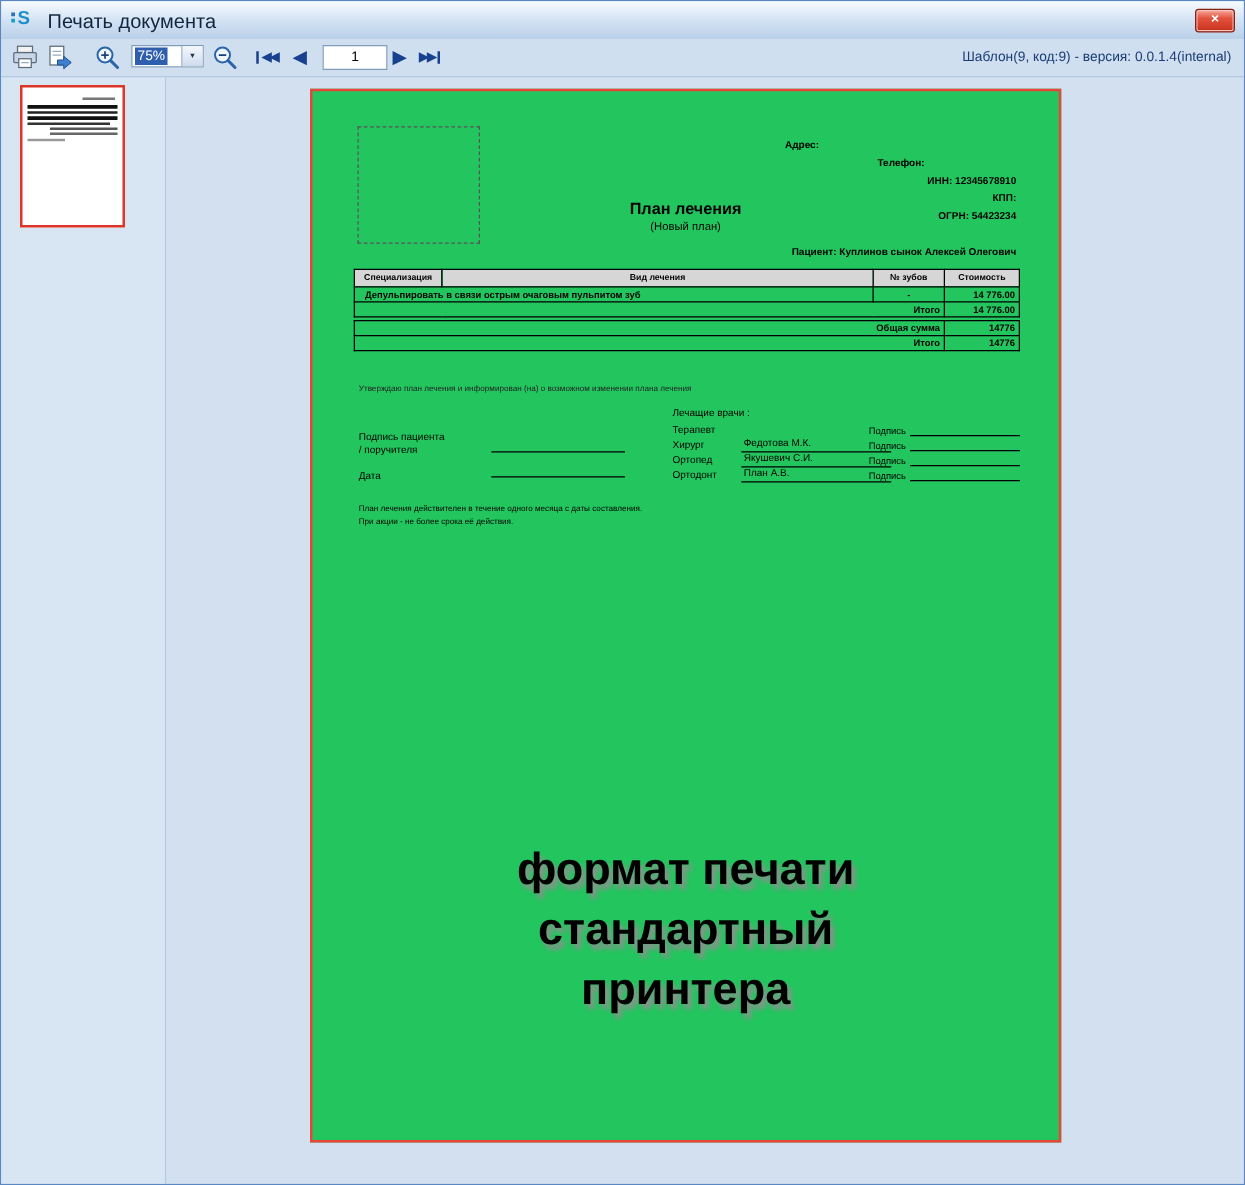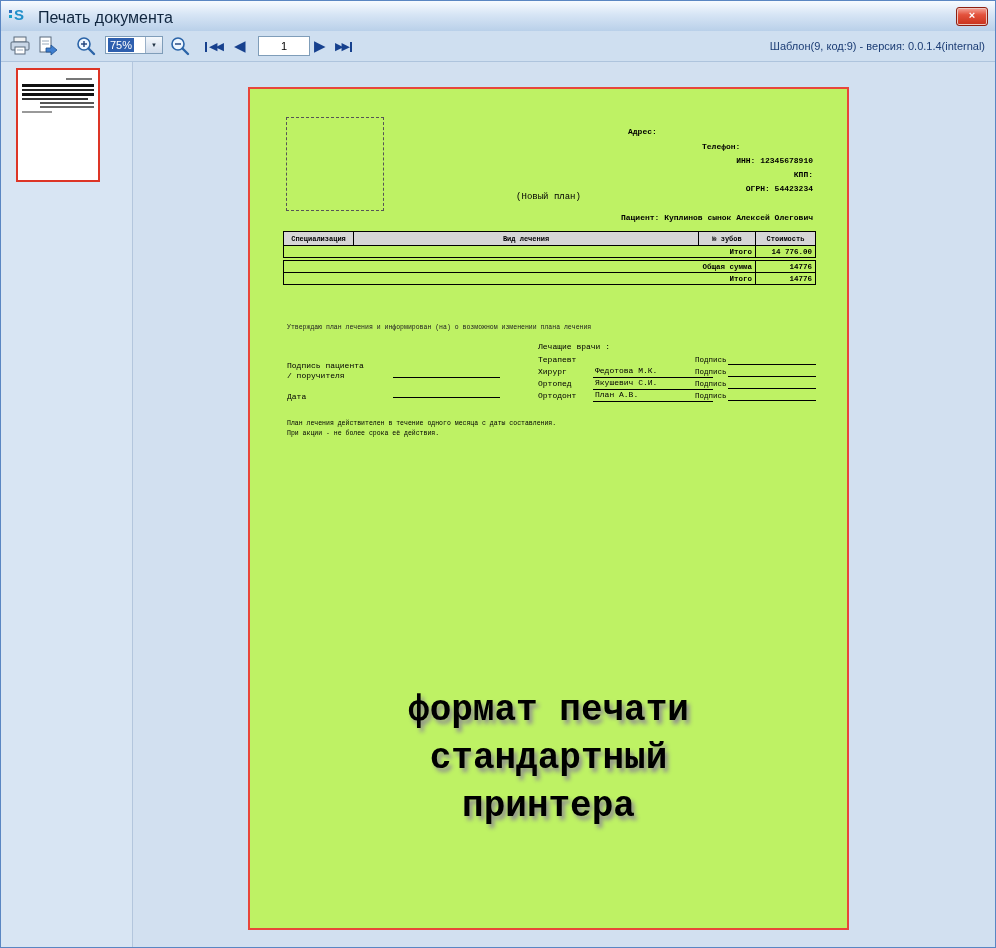--- a/index.html
+++ b/index.html
@@ -55,21 +55,21 @@
   
   .sidebar { position:absolute; top:61px; left:0; width:131px; bottom:0;
     background:#d8e5f3; border-right:1px solid #b3c6dd; }
   .thumb { position:absolute; left:15px; top:6px; width:80px; height:110px;
     background:#fff; border:2px solid #dd3526; cursor:pointer; }
   .thumb .tl { position:absolute; }
 
   
   .main { position:absolute; top:61px; left:132px; right:0; bottom:0; background:#d2e0f0; }
   .page { position:absolute; left:115px; top:9px; width:597px; height:839px;
-    background:#bef264; border:2px solid #e8463a; font-family:Liberation Mono, monospace; color:#000;margin-top:16px; }
+    background:#22c55e; border:2px solid #e8463a; font-family:Liberation Sans, sans-serif; color:#000; }
 
   .logo-box { position:absolute; left:36px; top:28px; width:96px; height:92px; border:1px dashed #555; }
   .hline { position:absolute; font-size:8px; font-weight:bold; white-space:nowrap; }
   .h-addr  { left:378px; top:38px; }
   .h-phone { left:452px; top:53px; }
   .h-inn   { right:34px; top:67px; }
   .h-kpp   { right:34px; top:81px; }
   .h-ogrn  { right:34px; top:95px; }
   .doc-title { position:absolute; left:0; right:0; top:86px; text-align:center; font-size:13px; font-weight:bold; }
   .doc-subtitle { position:absolute; left:0; right:0; top:103px; text-align:center; font-size:9px; }
@@ -188,39 +188,45 @@
     <div class="page">
 
       <div class="logo-box"></div>
 
       <div class="hline h-addr">Адрес:</div>
       <div class="hline h-phone">Телефон:</div>
       <div class="hline h-inn">ИНН: 12345678910</div>
       <div class="hline h-kpp">КПП:</div>
       <div class="hline h-ogrn">ОГРН: 54423234</div>
 
+      <div class="doc-title">План лечения</div>
       <div class="doc-subtitle">(Новый план)</div>
       <div class="doc-patient">Пациент: Куплинов сынок Алексей Олегович</div>
 
       <div class="tbl-wrap">
         <table class="doc-table">
           <colgroup>
               <col style="width:70px">
               <col style="width:345px">
               <col style="width:57px">
               <col style="width:60px">
             </colgroup>
           <tbody>
               <tr>
             <th>Специализация</th>
             <th>Вид лечения</th>
             <th>№ зубов</th>
             <th>Стоимость</th>
           </tr>
           <tr>
+            <td colspan="2" class="treat">Депульпировать в связи острым очаговым пульпитом  зуб</td>
+            <td class="ctr">-</td>
+            <td class="rt">14 776.00</td>
+          </tr>
+          <tr>
             <td colspan="3" class="rt">Итого</td>
             <td class="rt">14 776.00</td>
           </tr>
         </tbody>
           </table>
         <table class="doc-table sum-table">
           <colgroup>
               <col style="width:472px">
               <col style="width:60px">
             </colgroup>

